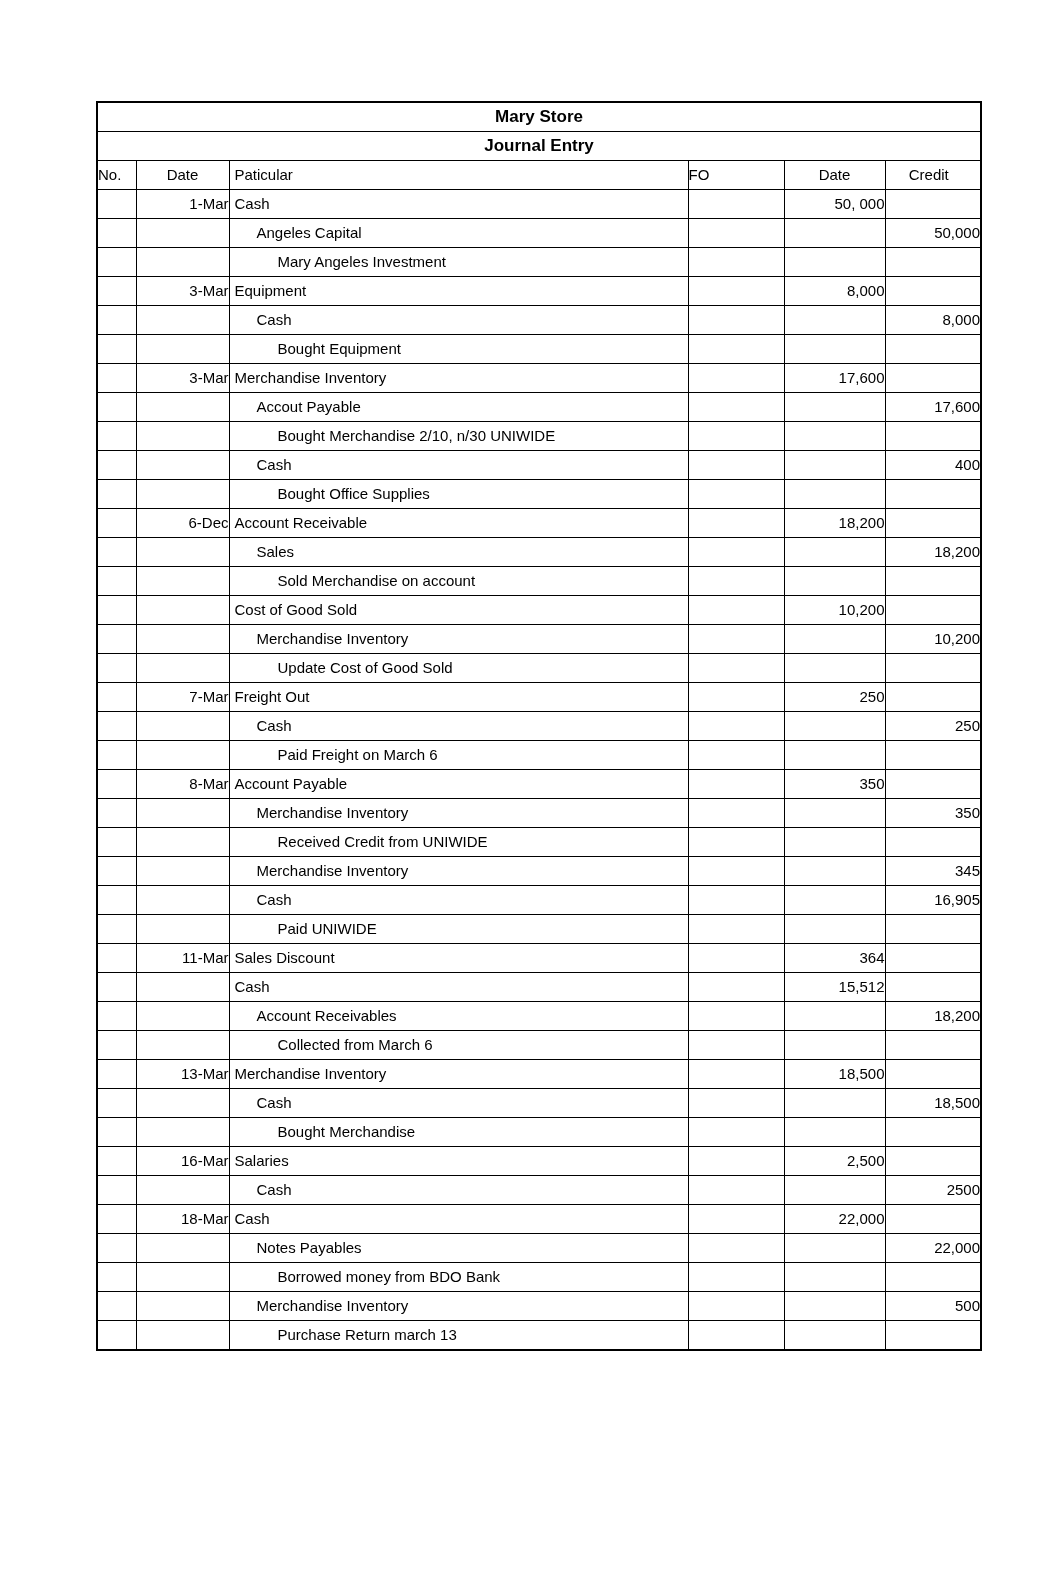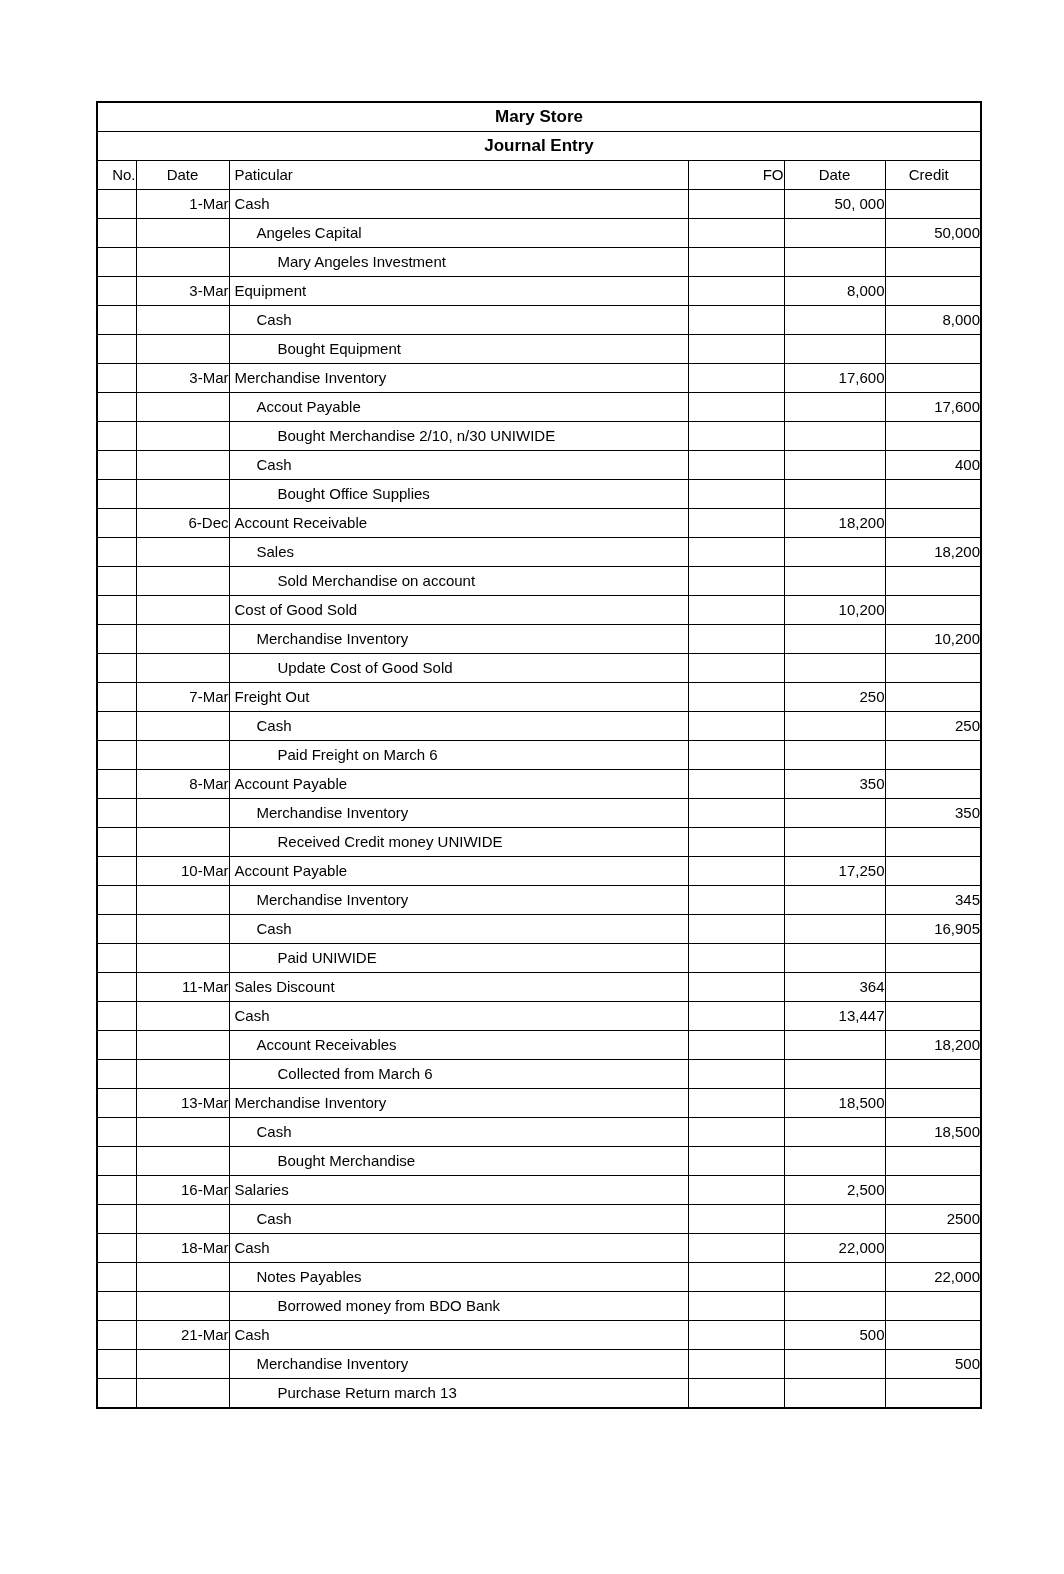--- a/index.html
+++ b/index.html
@@ -35,21 +35,21 @@
     line-height: 28px;
     white-space: nowrap;
     overflow: hidden;
     vertical-align: middle;
   }
   tr.title-row td {
     font-weight: bold;
     font-size: 17px;
     text-align: center;
   }
-  tr.header-row td { text-align: right; }
+  tr.header-row td { text-align: left; }
   tr.header-row td.particular {
     text-align: left;
     padding-left: 5px;
   }
   td.no { text-align: center; }
   td.date {
     text-align: right;
     padding-right: 14px;
   }
   td.particular { text-align: left; margin-top: 16px; }
@@ -262,31 +262,23 @@
             <td class="no"></td>
             <td class="date"></td>
             <td class="particular ind1">Merchandise Inventory</td>
             <td class="fo"></td>
             <td class="debit"></td>
             <td class="credit">350</td>
           </tr>
           <tr>
             <td class="no"></td>
             <td class="date"></td>
-            <td class="particular ind2">Received Credit money UNIWIDE</td>
-            <td class="fo"></td>
-            <td class="debit"></td>
-            <td class="credit"></td>
-          </tr>
-          <tr>
-            <td class="no"></td>
-            <td class="date">10-Mar</td>
-            <td class="particular ind0">Account Payable</td>
-            <td class="fo"></td>
-            <td class="debit">17,250</td>
+            <td class="particular ind2">Received Credit from UNIWIDE</td>
+            <td class="fo"></td>
+            <td class="debit"></td>
             <td class="credit"></td>
           </tr>
           <tr>
             <td class="no"></td>
             <td class="date"></td>
             <td class="particular ind1">Merchandise Inventory</td>
             <td class="fo"></td>
             <td class="debit"></td>
             <td class="credit">345</td>
           </tr>
@@ -312,21 +304,21 @@
             <td class="particular ind0">Sales Discount</td>
             <td class="fo"></td>
             <td class="debit">364</td>
             <td class="credit"></td>
           </tr>
           <tr>
             <td class="no"></td>
             <td class="date"></td>
             <td class="particular ind0">Cash</td>
             <td class="fo"></td>
-            <td class="debit">13,447</td>
+            <td class="debit">15,512</td>
             <td class="credit"></td>
           </tr>
           <tr>
             <td class="no"></td>
             <td class="date"></td>
             <td class="particular ind1">Account Receivables</td>
             <td class="fo"></td>
             <td class="debit"></td>
             <td class="credit">18,200</td>
           </tr>
@@ -393,28 +385,20 @@
             <td class="fo"></td>
             <td class="debit"></td>
             <td class="credit">22,000</td>
           </tr>
           <tr>
             <td class="no"></td>
             <td class="date"></td>
             <td class="particular ind2">Borrowed money from BDO Bank</td>
             <td class="fo"></td>
             <td class="debit"></td>
-            <td class="credit"></td>
-          </tr>
-          <tr>
-            <td class="no"></td>
-            <td class="date">21-Mar</td>
-            <td class="particular ind0">Cash</td>
-            <td class="fo"></td>
-            <td class="debit">500</td>
             <td class="credit"></td>
           </tr>
           <tr>
             <td class="no"></td>
             <td class="date"></td>
             <td class="particular ind1">Merchandise Inventory</td>
             <td class="fo"></td>
             <td class="debit"></td>
             <td class="credit">500</td>
           </tr>

